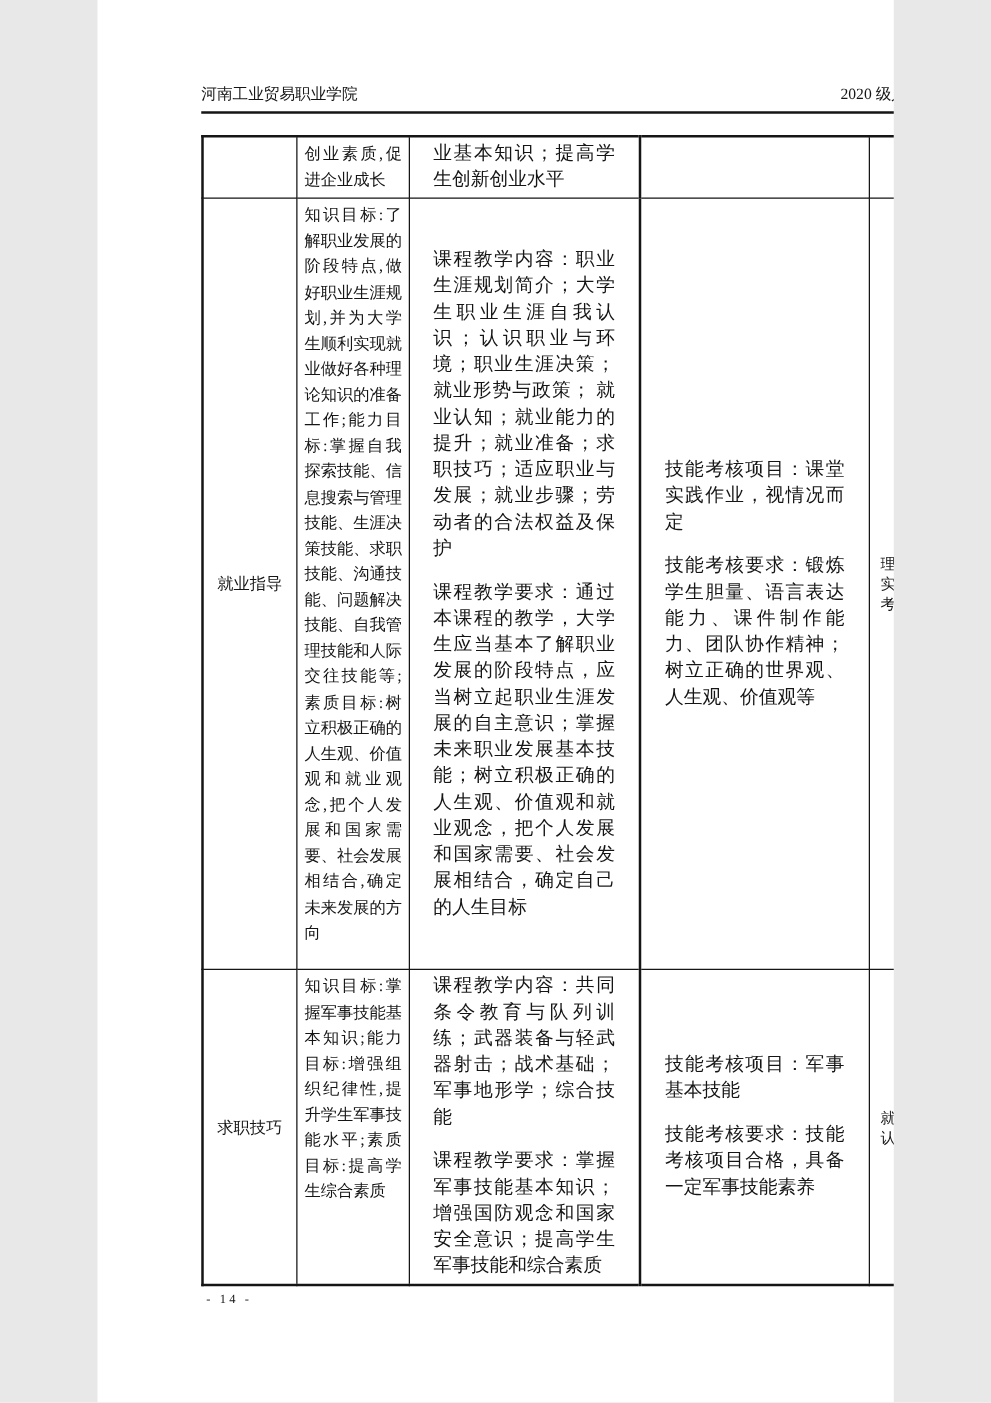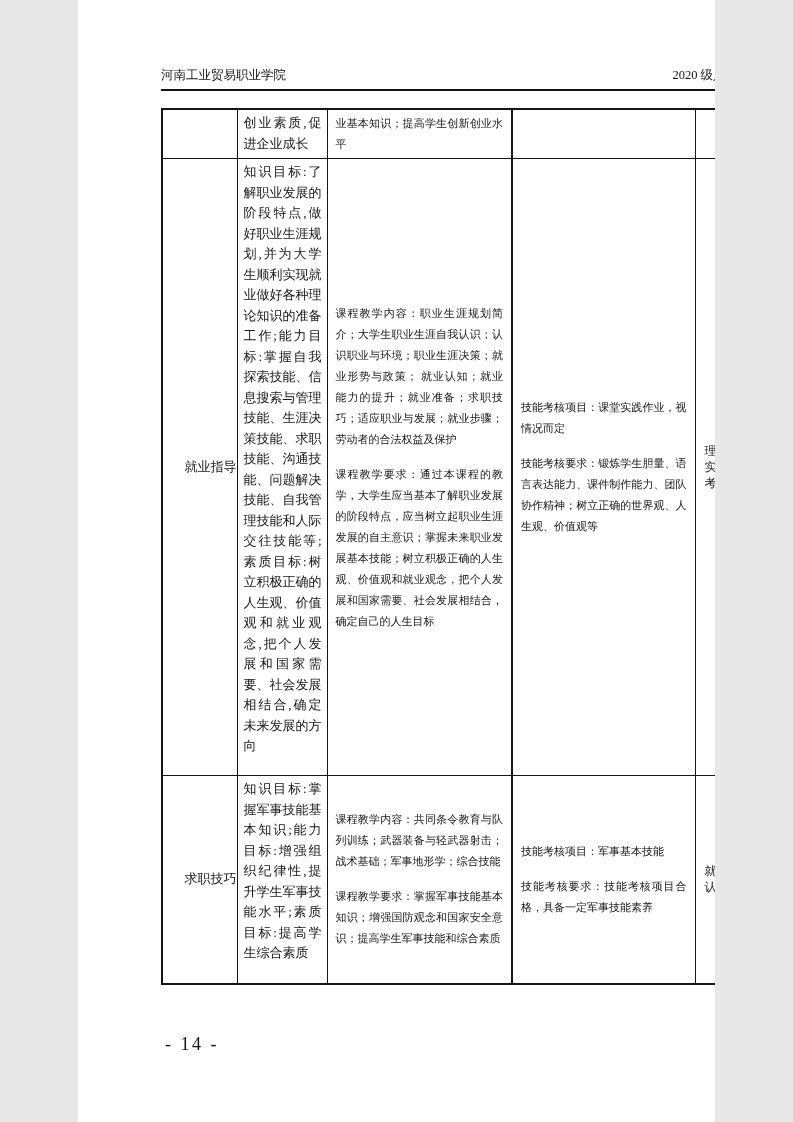--- a/index.html
+++ b/index.html
@@ -50,55 +50,55 @@
     vertical-align: middle;
     line-height: 19px;
   }
   .bd-right-thick { border-right: 2px solid #151515 !important; }
   tr.hdr-row { height: 37px; }
   tr.row-1 { height: 40px; }
   tr.row-2 { height: 617px; }
   tr.row-3 { height: 208px; }
 
   td.c-name {
-    text-align: right;
+    text-align: center;
     vertical-align: middle;
     font-size: 13px;
   }
   td.c-obj {
     vertical-align: top;
     font-size: 13px;
     line-height: 20.5px;
     padding: 3px 5px 2px 6px;
     text-align: justify;
     word-break: break-all;
   }
   td.c-content, td.c-assess {
     vertical-align: middle;
-    font-size: 11px;
+    font-size: 15px;
     line-height: 21px;
-    padding: 3px 8px;
+    padding: 3px 19px;
     text-align: justify;
     word-break: break-all;
   }
   td.c-content p + p, td.c-assess p + p { margin-top: 14px; }
   p:empty { display: none; }
   td.c-method, td.c-hours {
     text-align: center;
     vertical-align: middle;
     font-size: 12px;
     line-height: 16px;
   }
   .narrow-wrap { width: 2.2em; margin: 0 auto; word-break: break-all; text-align: center; }
   
   .doc-footer {
     position: absolute;
     left: 87px;
     top: 1034px;
-    font-size: 18px;
+    font-size: 10px;
     letter-spacing: 2.5px;
   }
 </style>
 </head>
 <body>
 
 <div class="page">
 
   <div class="doc-header">
     <span>河南工业贸易职业学院</span>

